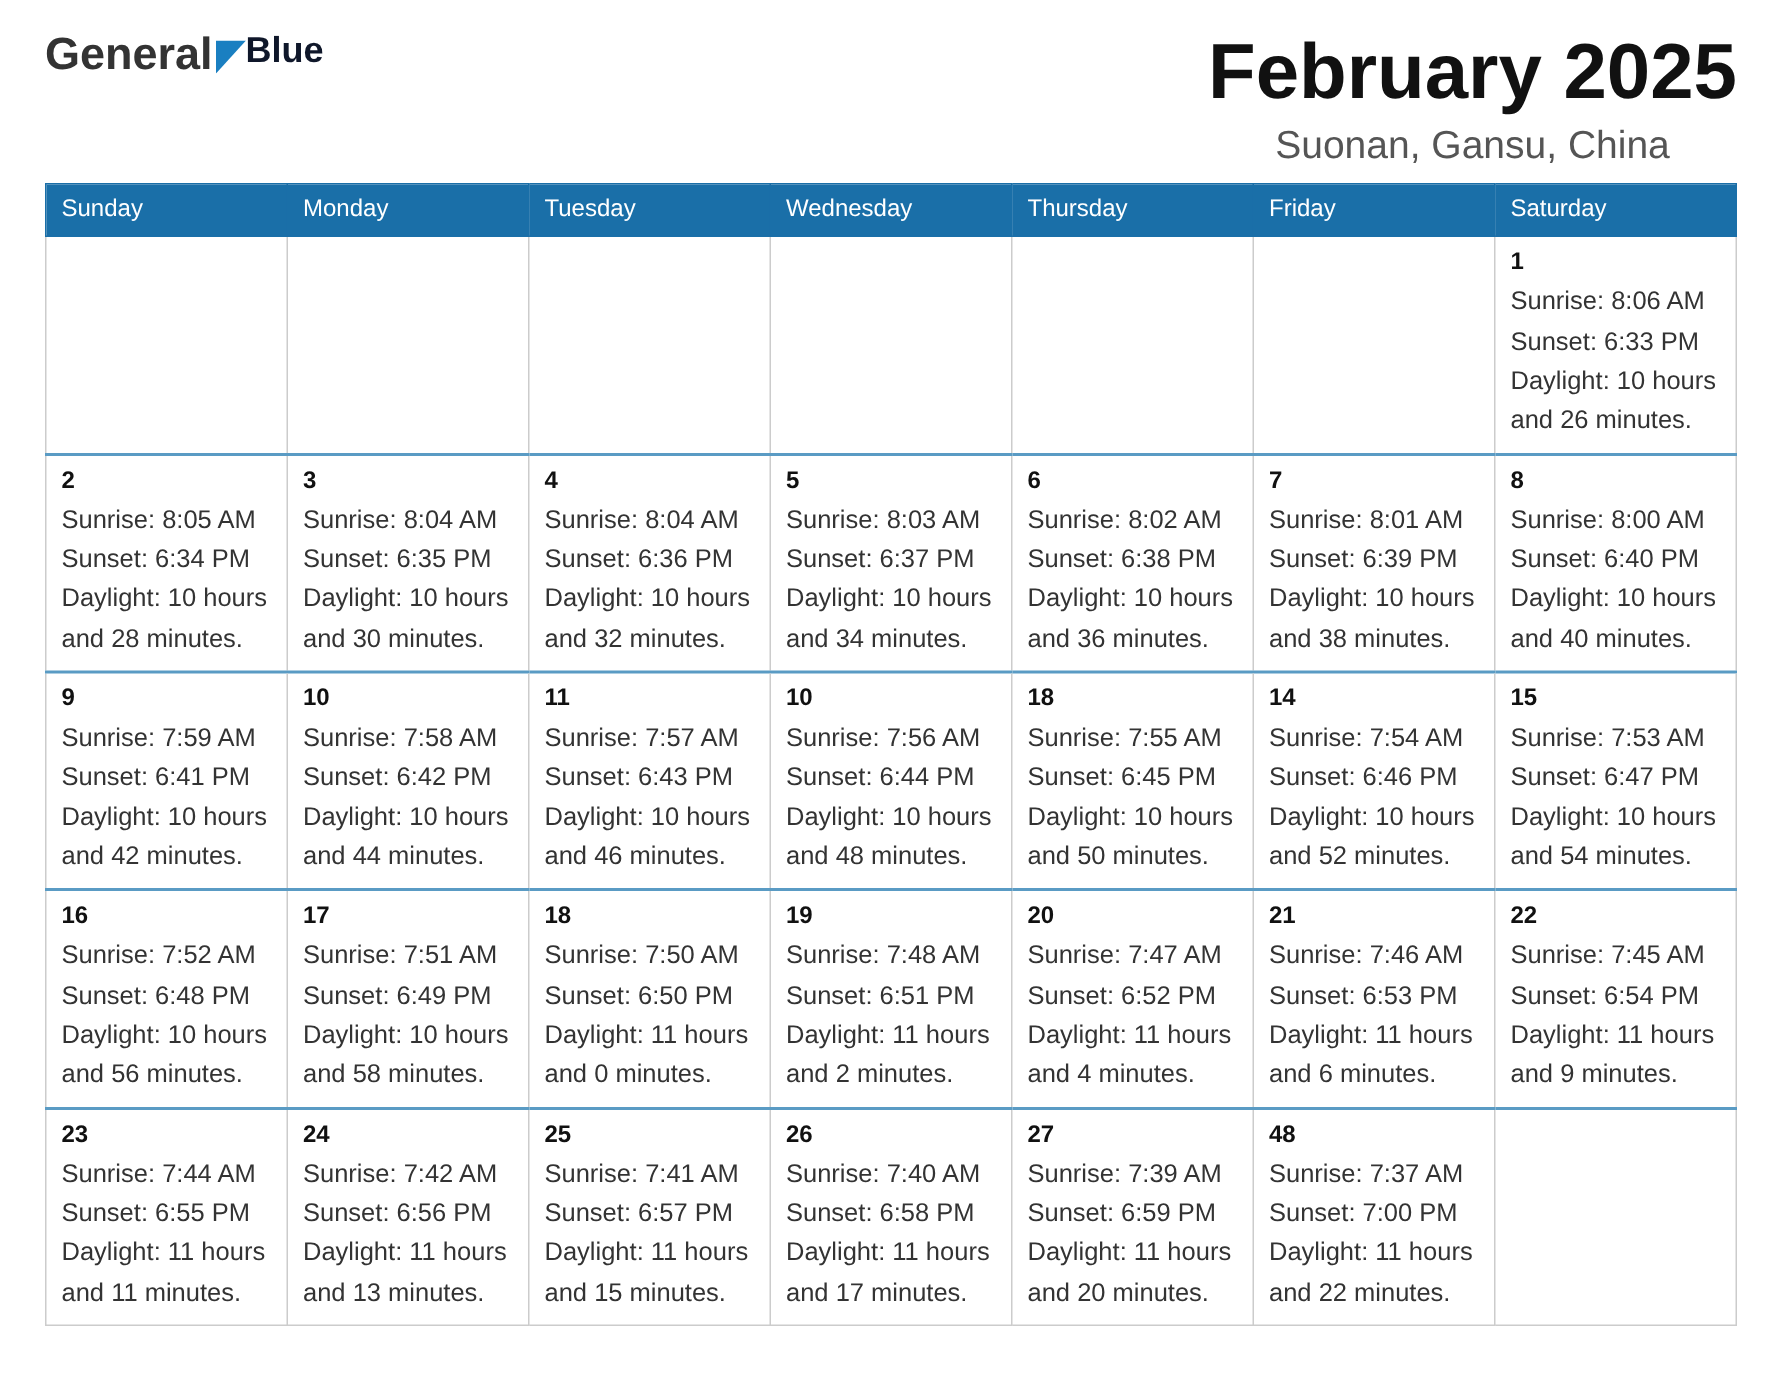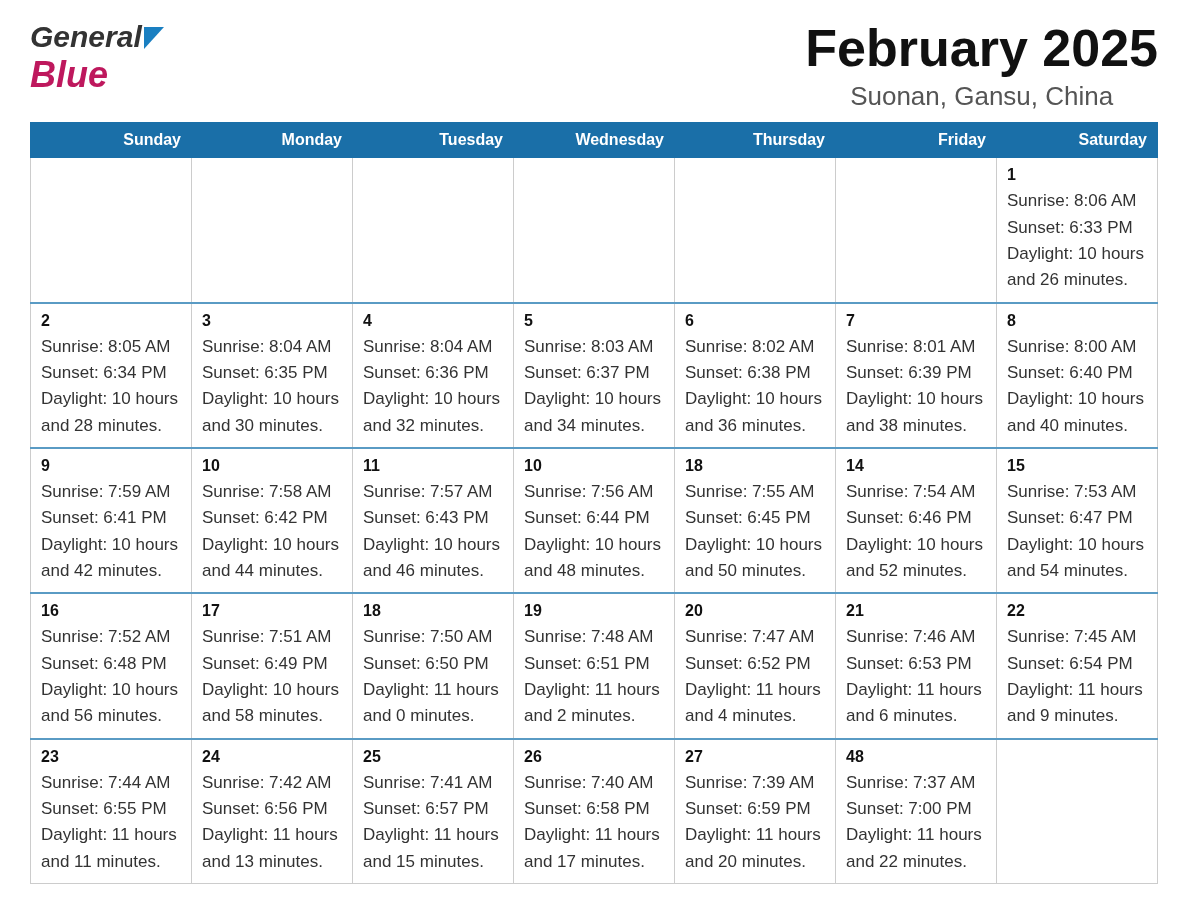--- a/index.html
+++ b/index.html
@@ -14,22 +14,22 @@
       display: flex;
       justify-content: space-between;
       align-items: flex-start;
       margin-bottom: 10px;
     }
     .logo-row {
       display: flex;
       align-items: center;
     }
     .logo-blue {
-      color: #be185d;
-      font-size: 36px;
+      color: #0f172a;
+      font-size: 24px;
       font-weight: bold;
     }
     .title-area {
       text-align: center;
     }
     .month-title {
       font-size: 52px;
       font-weight: bold;
       color: #111;
       line-height: 1.1;
@@ -41,23 +41,23 @@
     }
     .calendar {
       width: 100%;
       border-collapse: collapse;
       margin-top: 10px;
     }
     .calendar th {
       background-color: #1a6fa8;
       color: #fff;
       font-size: 16px;
-      font-weight: bold;
+      font-weight: normal;
       padding: 8px 10px;
-      text-align: right;
+      text-align: left;
       border: 1px solid #1a6fa8;
     }
     .calendar td {
       vertical-align: top;
       padding: 8px 10px;
       border: 1px solid #ccc;
       width: 14.28%;
       font-size: 13px;
       color: #333;
       height: 120px;
@@ -74,22 +74,21 @@
     .day-info {
       font-size: 17px;
       color: #333;
       line-height: 1.55;
     }
     .row-border td {
       border-top: 2px solid #5a9bc4;
     }
     .logo-container {
       display: flex;
-      flex-direction: column;
-      font-style: italic;
+      flex-direction: row;
     }
     .general-part {
       font-size: 30px;
       font-weight: bold;
       color: #333;
       display: inline;
     }
   </style>
 </head>
 <body>

